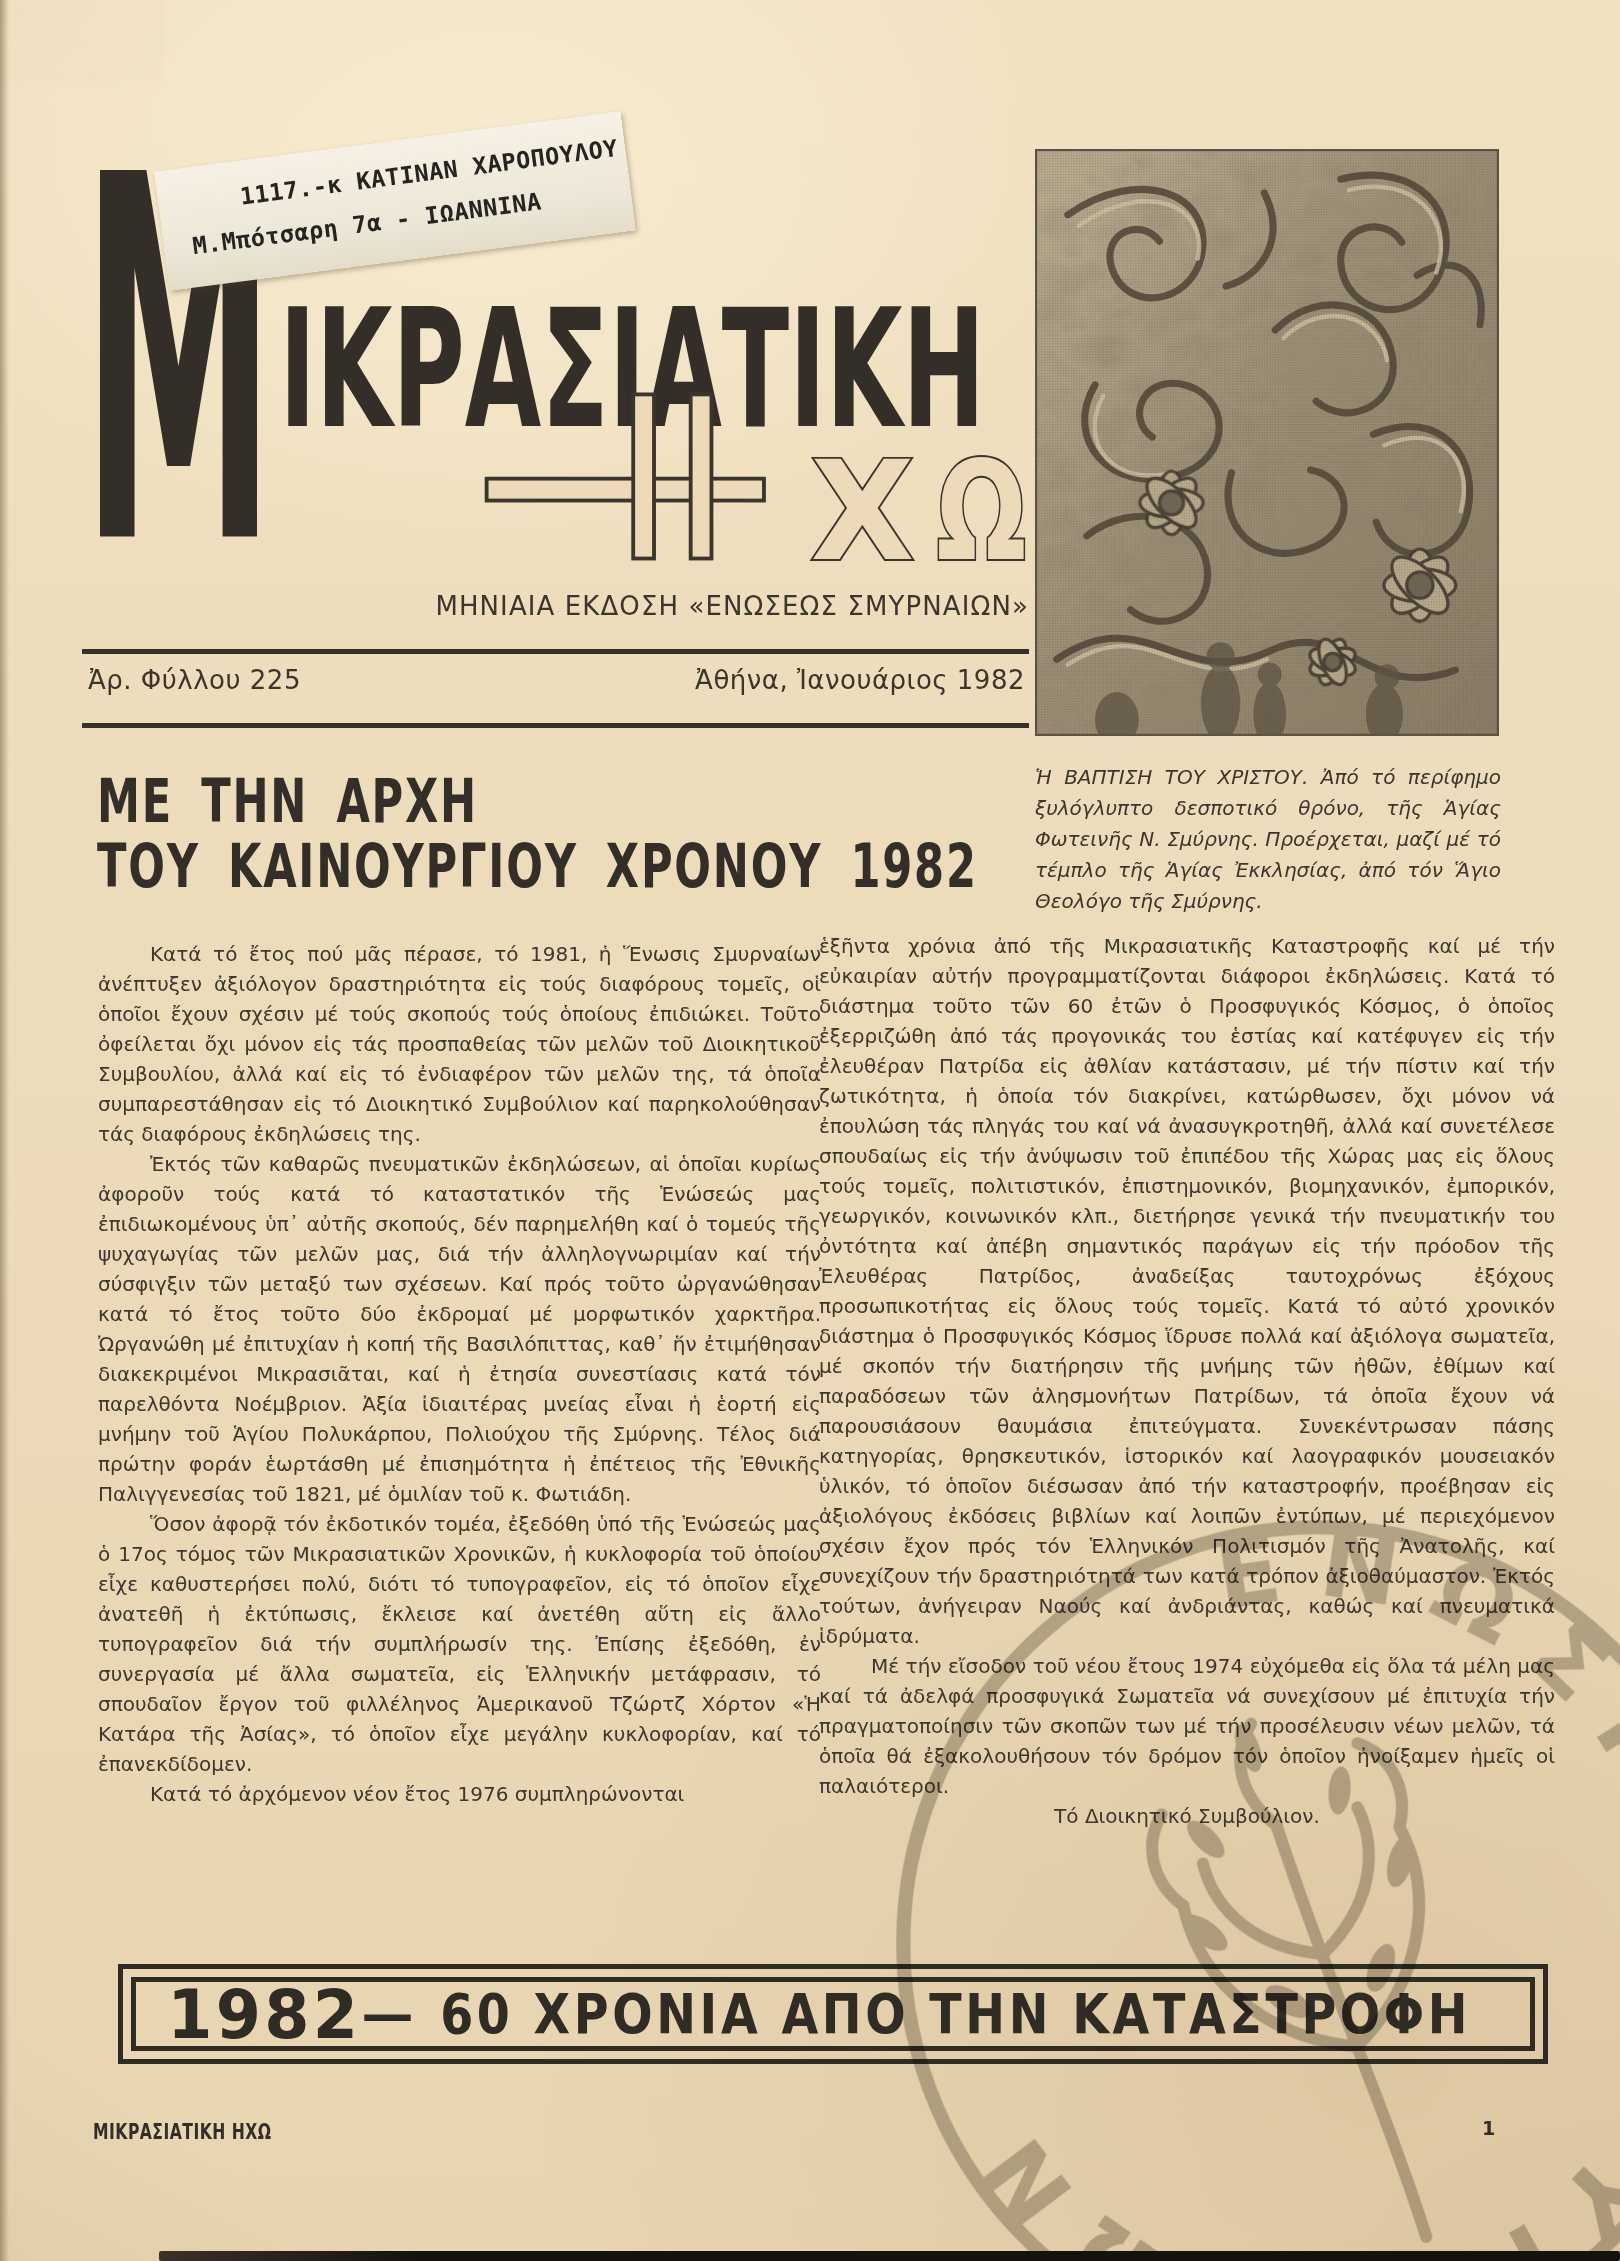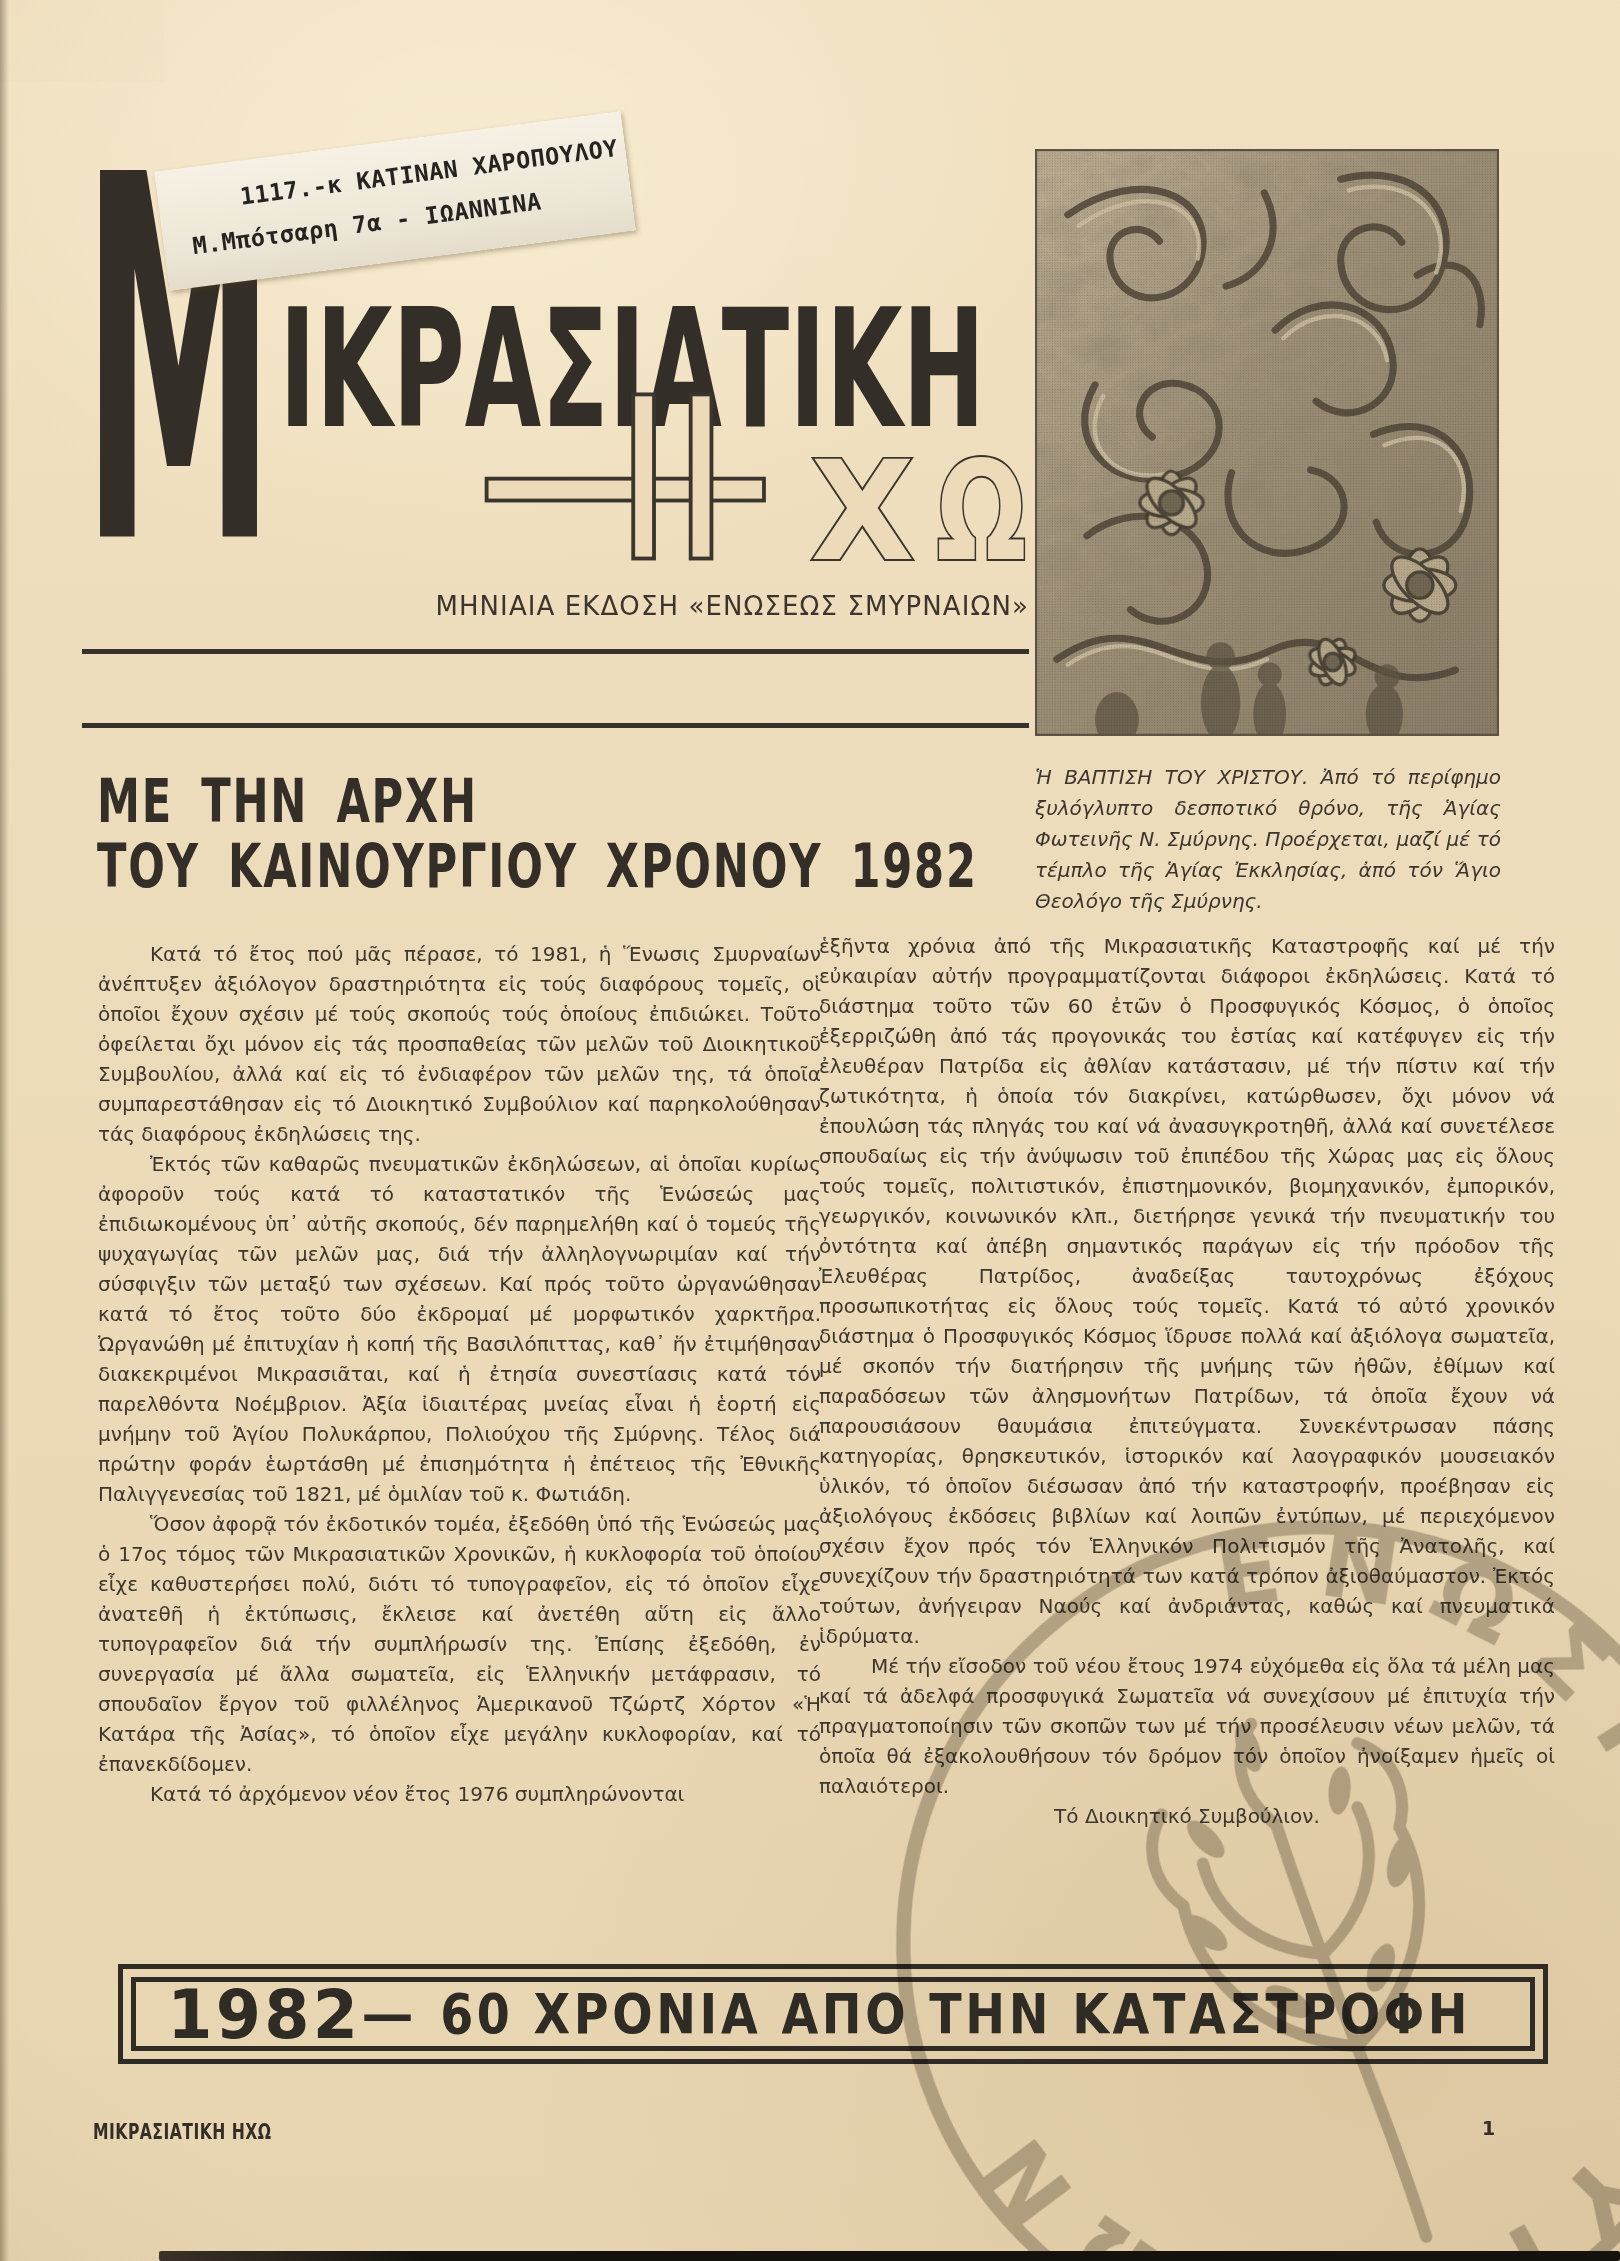--- a/index.html
+++ b/index.html
@@ -131,20 +131,24 @@
     <text x="830" y="330" font-size="250" textLength="165" lengthAdjust="spacingAndGlyphs">Ω</text>
   </svg>
 
   <div class="sticker">
     <div class="l1">1117.-κ ΚΑΤΙΝΑΝ ΧΑΡΟΠΟΥΛΟΥ</div>
     <div class="l2">Μ.Μπότσαρη 7α - ΙΩΑΝΝΙΝΑ</div>
   </div>
 
   <div class="subtitle">ΜΗΝΙΑΙΑ ΕΚΔΟΣΗ «ΕΝΩΣΕΩΣ ΣΜΥΡΝΑΙΩΝ»</div>
   <div class="rule rule-top"></div>
+  <div class="issue-row">
+    <span>Ἀρ. Φύλλου 225</span>
+    <span>Ἀθήνα, Ἰανουάριος 1982</span>
+  </div>
   <div class="rule rule-bottom"></div>
 
   <div class="photo">
     <svg viewBox="0 0 850 1070" preserveAspectRatio="none" xmlns="http://www.w3.org/2000/svg">
       <defs>
         <linearGradient id="pg" x1="0" y1="0" x2="1" y2="1">
           <stop offset="0" stop-color="#c6b99c"></stop>
             <stop offset=".45" stop-color="#a2957b"></stop>
             <stop offset="1" stop-color="#8b7e67"></stop>
         </linearGradient>

